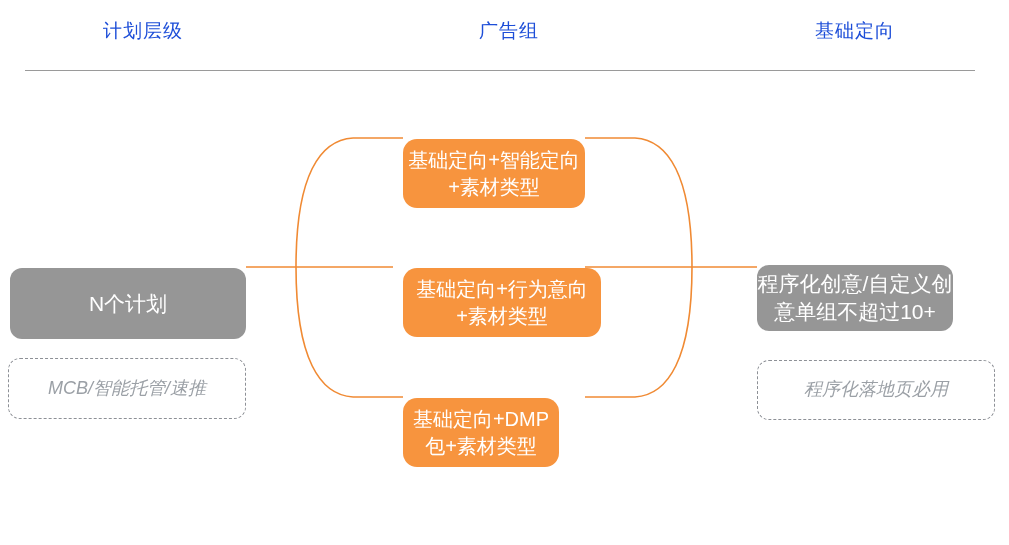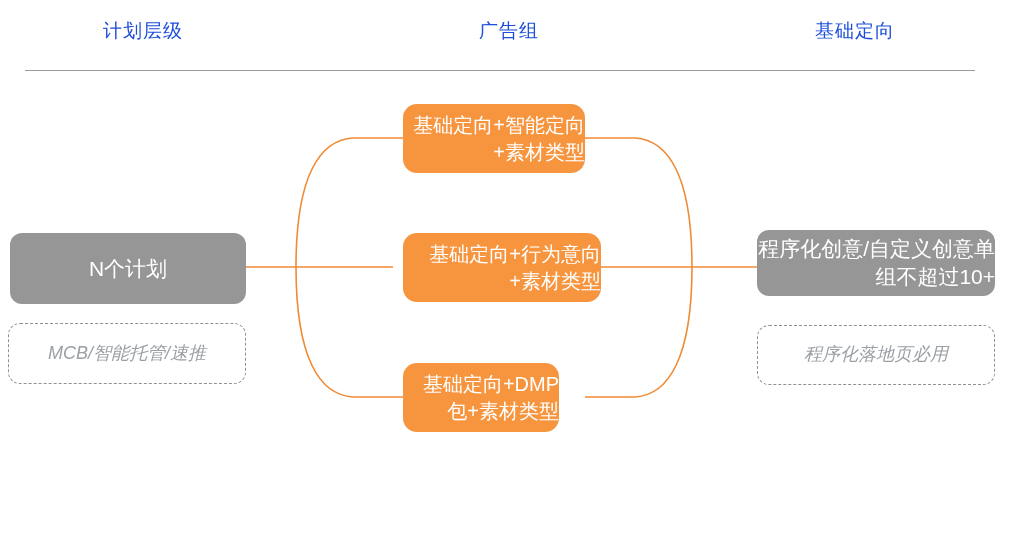--- a/index.html
+++ b/index.html
@@ -55,22 +55,23 @@
     pointer-events: none;
   }
 
   
   .node {
     position: absolute;
     box-sizing: border-box;
     display: flex;
     align-items: center;
     justify-content: center;
-    text-align: right;
+    text-align: center;
     line-height: 1.32;
+    margin-top: 35px;
   }
 
   .node-gray {
     background: #969696;
     border-radius: 12px;
     color: #ffffff;
     font-size: 21px;
   }
 
   .node-orange {
@@ -90,21 +91,21 @@
   }
 
   
   #node-plan        { left: 10px;  top: 233px; width: 236px; height: 71px; }
   #node-plan-note   { left: 8px;   top: 323px; width: 238px; height: 61px; }
 
   #node-adgroup-1   { left: 403px; top: 104px; width: 182px; height: 69px; }
   #node-adgroup-2   { left: 403px; top: 233px; width: 198px; height: 69px; }
   #node-adgroup-3   { left: 403px; top: 363px; width: 156px; height: 69px; }
 
-  #node-creative    { left: 757px; top: 230px; width: 238px; height: 66px; }
+  #node-creative    { left: 757px; top: 230px; width: 196px; height: 66px; }
   #node-creative-note{ left: 757px; top: 325px; width: 238px; height: 60px; }
 
   .footnote {
     position: absolute;
     left: 400px;
     top: 464px;
     width: 210px;
     color: #a7abb1;
     font-size: 17px;
     line-height: 1.45;

